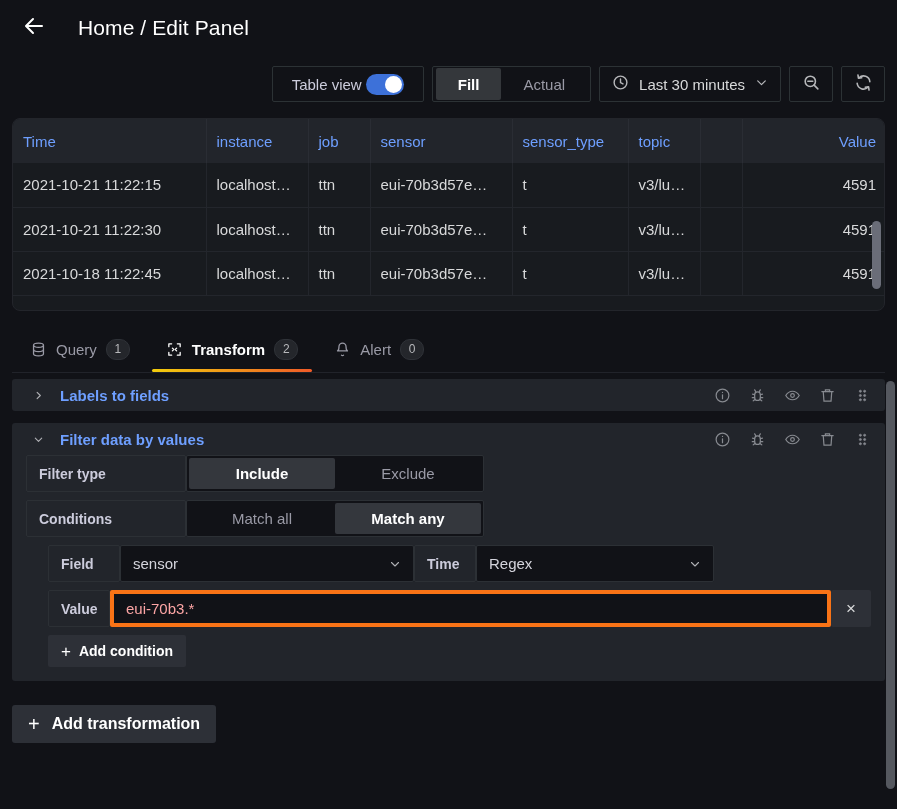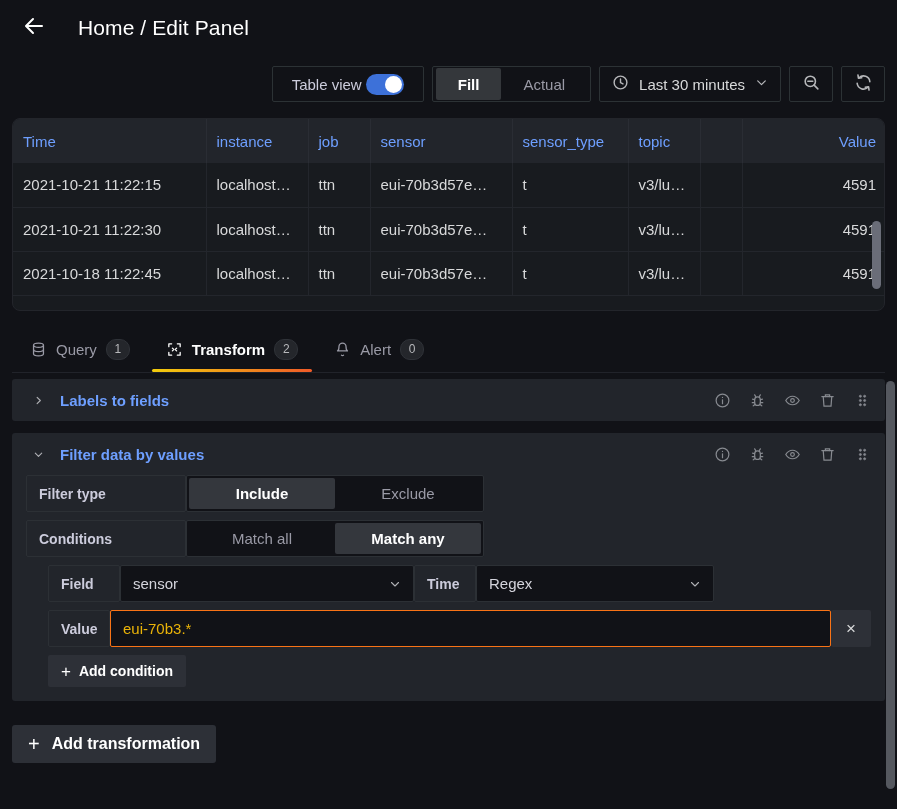--- a/index.html
+++ b/index.html
@@ -229,21 +229,21 @@
     margin: 6px 12px 0 12px;
     position: relative;
     height: 395px;
   }
   .xform {
     background: #22252b;
     border-radius: 3px;
     margin-bottom: 12px;
   }
   .xform-head {
-    height: 42px;
+    height: 32px;
     display: flex;
     align-items: center;
     padding: 0 14px 0 18px;
   }
   .chev {
     width: 16px;
     display: flex; align-items: center; justify-content: center;
     cursor: pointer;
   }
   .chev svg { stroke: #b0b1b5; }
@@ -325,26 +325,26 @@
     position: relative;
   }
   .select .sel-chev {
     margin-left: auto;
     display: flex;
   }
   .select .sel-chev svg { stroke: #b0b1b5; }
 
   .txtinput {
     background: #111217;
-    border: 1px solid #f97316;
+    border: 4px solid #f97316;
     border-radius: 2px;
     height: 37px;
     padding: 0 12px;
     font-size: 15px;
-    color: #eab308;
+    color: #fca5a5;
     font-family: inherit;
     width: 100%;
     outline: none;
   }
   .xbtn {
     width: 40px; height: 37px;
     background: #2d3037;
     border: none;
     border-radius: 2px;
     color: #d8d9da;

